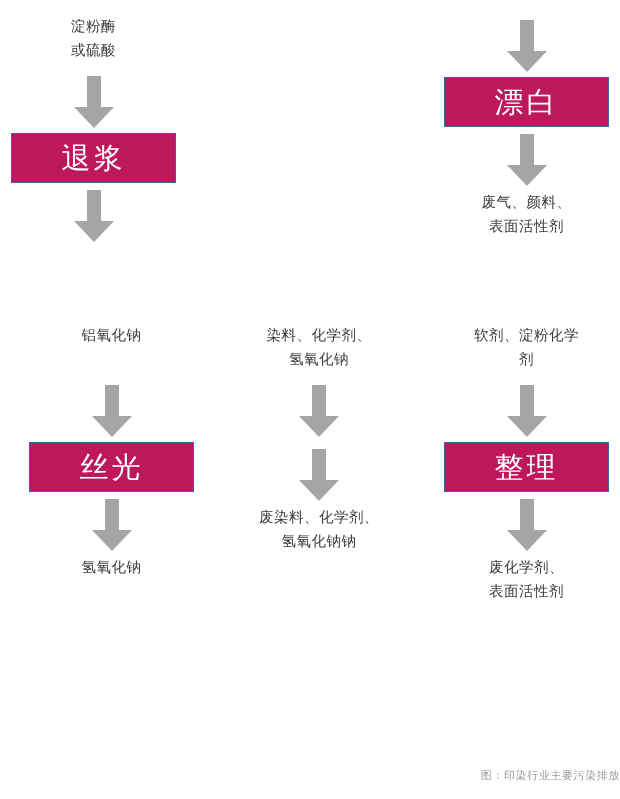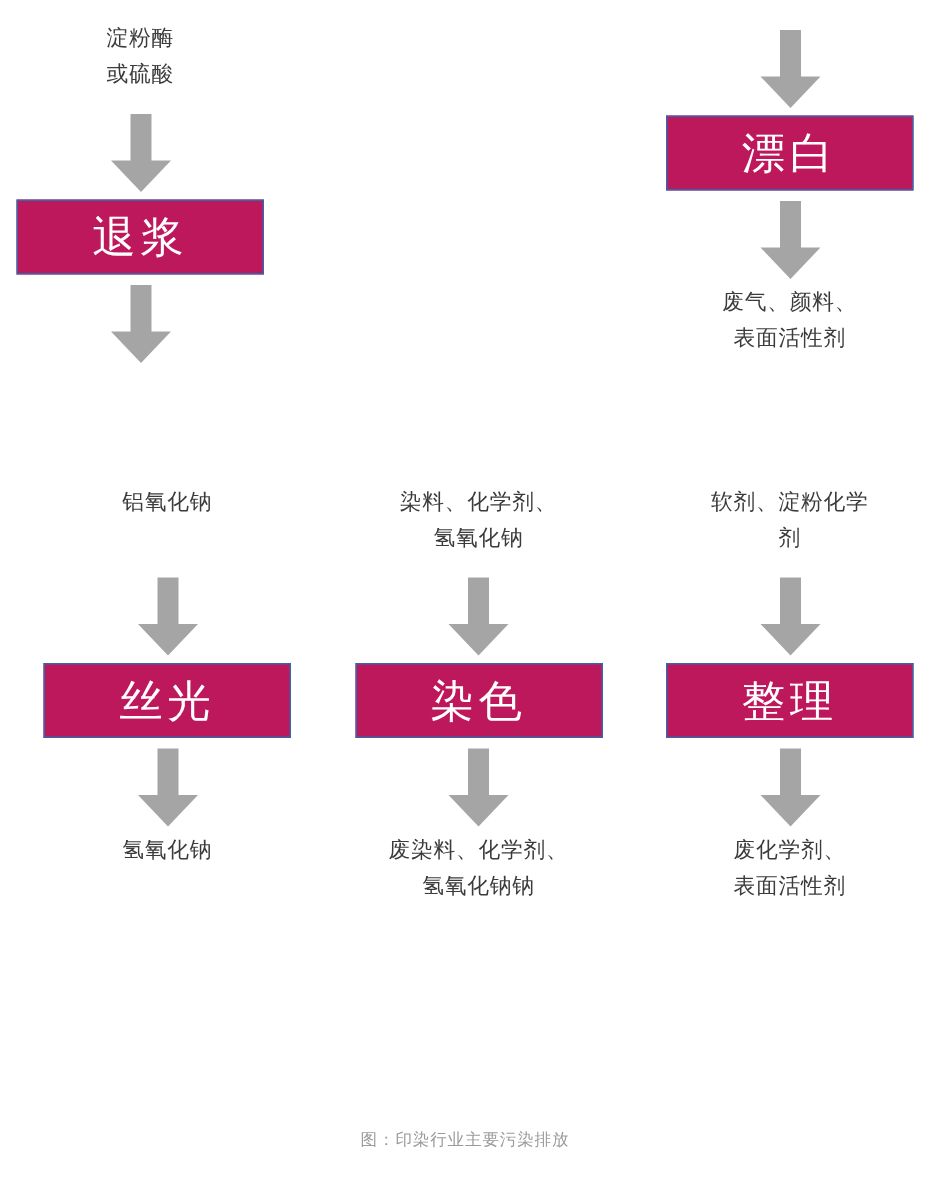--- a/index.html
+++ b/index.html
@@ -105,26 +105,26 @@
     letter-spacing: 3px;
     line-height: 1;
   }
 
   .row-gap {
     height: 44px;
   }
 
   .caption {
     width: 100%;
-    text-align: center;
+    text-align: right;
     font-size: 11px;
     color: #9a9a9a;
     letter-spacing: 0.6px;
     position: absolute;
-    bottom: 32px;
+    bottom: 16px;
     left: 0;
   }
 </style>
 </head>
 <body>
 
 <div class="flow-diagram">
 
   <div class="flow-row flow-row-top">
 
@@ -183,23 +183,20 @@
       <div class="output-text">氢氧化钠</div>
     </div>
 
     <div class="flow-col">
       <div class="input-text">染料、化学剂、
 氢氧化钠</div>
       <div class="arrow arrow-top">
         <div class="arrow-shaft"></div>
         <div class="arrow-head"></div>
       </div>
-      <div class="process-box">
-        <span class="process-label">染色</span>
-      </div>
       <div class="arrow arrow-bottom">
         <div class="arrow-shaft"></div>
         <div class="arrow-head"></div>
       </div>
       <div class="output-text">废染料、化学剂、
 氢氧化钠钠</div>
     </div>
 
     <div class="flow-col">
       <div class="input-text">软剂、淀粉化学

